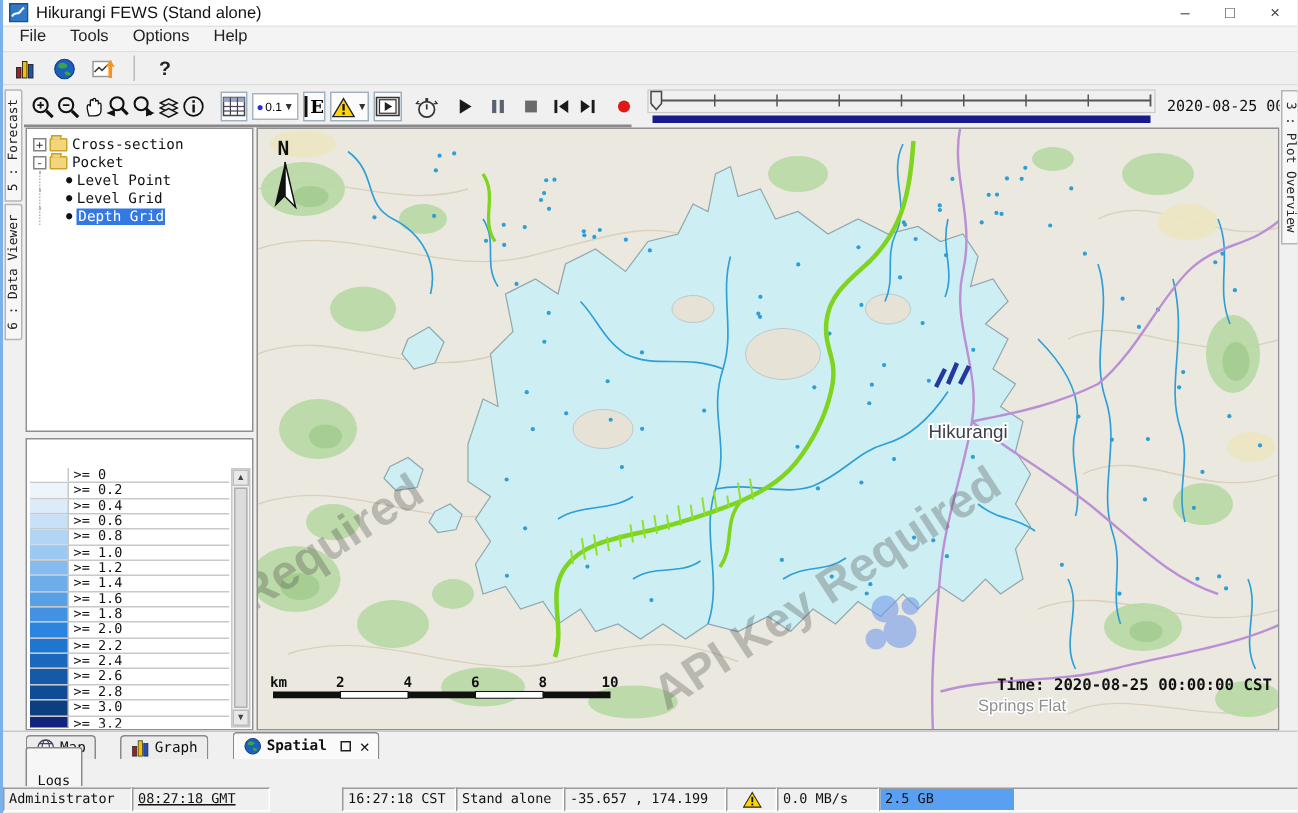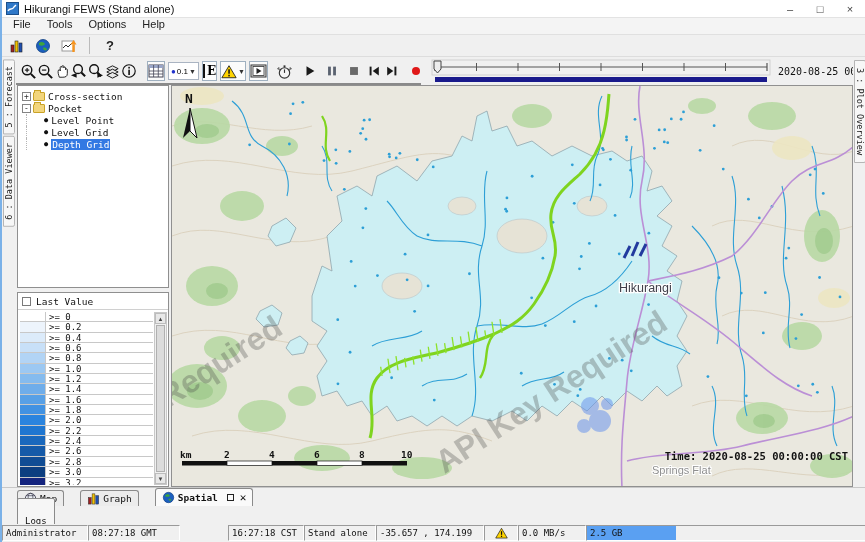--- a/index.html
+++ b/index.html
@@ -346,24 +346,20 @@
           <span class="bullet">●</span>
           <span class="tree-label">Level Grid</span>
         </div>
         <div class="tree-row">
           <span class="leaf-indent"></span>
           <span class="bullet">●</span>
           <span class="tree-label selected">Depth Grid</span>
         </div>
       </div>
     <div id="legend-panel">
-      <div id="legend-header">
-        <span id="legend-checkbox"></span>
-        <span>Last Value</span>
-      </div>
       <div id="legend-table">
           <div class="legend-row">
             <span class="legend-swatch" style="background-color: rgb(255, 255, 255);"></span>
             <span class="legend-label">&gt;= 0</span>
           </div>
           <div class="legend-row">
             <span class="legend-swatch" style="background-color: rgb(237, 244, 252);"></span>
             <span class="legend-label">&gt;= 0.2</span>
           </div>
           <div class="legend-row">
@@ -738,21 +734,21 @@
     <span class="tab-close">✕</span>
   </div>
 </div>
 
 <div id="logsrow">
   <span id="logs-btn">Logs</span>
 </div>
 
 <div id="statusbar">
   <div class="scell" style="width:86px;">Administrator</div>
-  <div class="scell" style="width:92px;">08:27:18 GMT</div>
+  <div class="scell" style="width:92px;text-decoration:underline;">08:27:18 GMT</div>
   <div class="scell" style="width:76px;margin-left:48px;">16:27:18 CST</div>
   <div class="scell" style="width:72px;">Stand alone</div>
   <div class="scell" style="width:108px;">-35.657 , 174.199</div>
   <div class="scell" style="width:34px;justify-content:center;">
     <svg width="13" height="12" viewBox="0 0 18 16">
       <polygon points="9,1.5 17,15 1,15" fill="#ffd400" stroke="#222" stroke-width="1"></polygon>
       <rect x="8.2" y="5.5" width="1.7" height="5" fill="#111"></rect>
       <rect x="8.2" y="11.7" width="1.7" height="1.8" fill="#111"></rect>
     </svg>
   </div>

